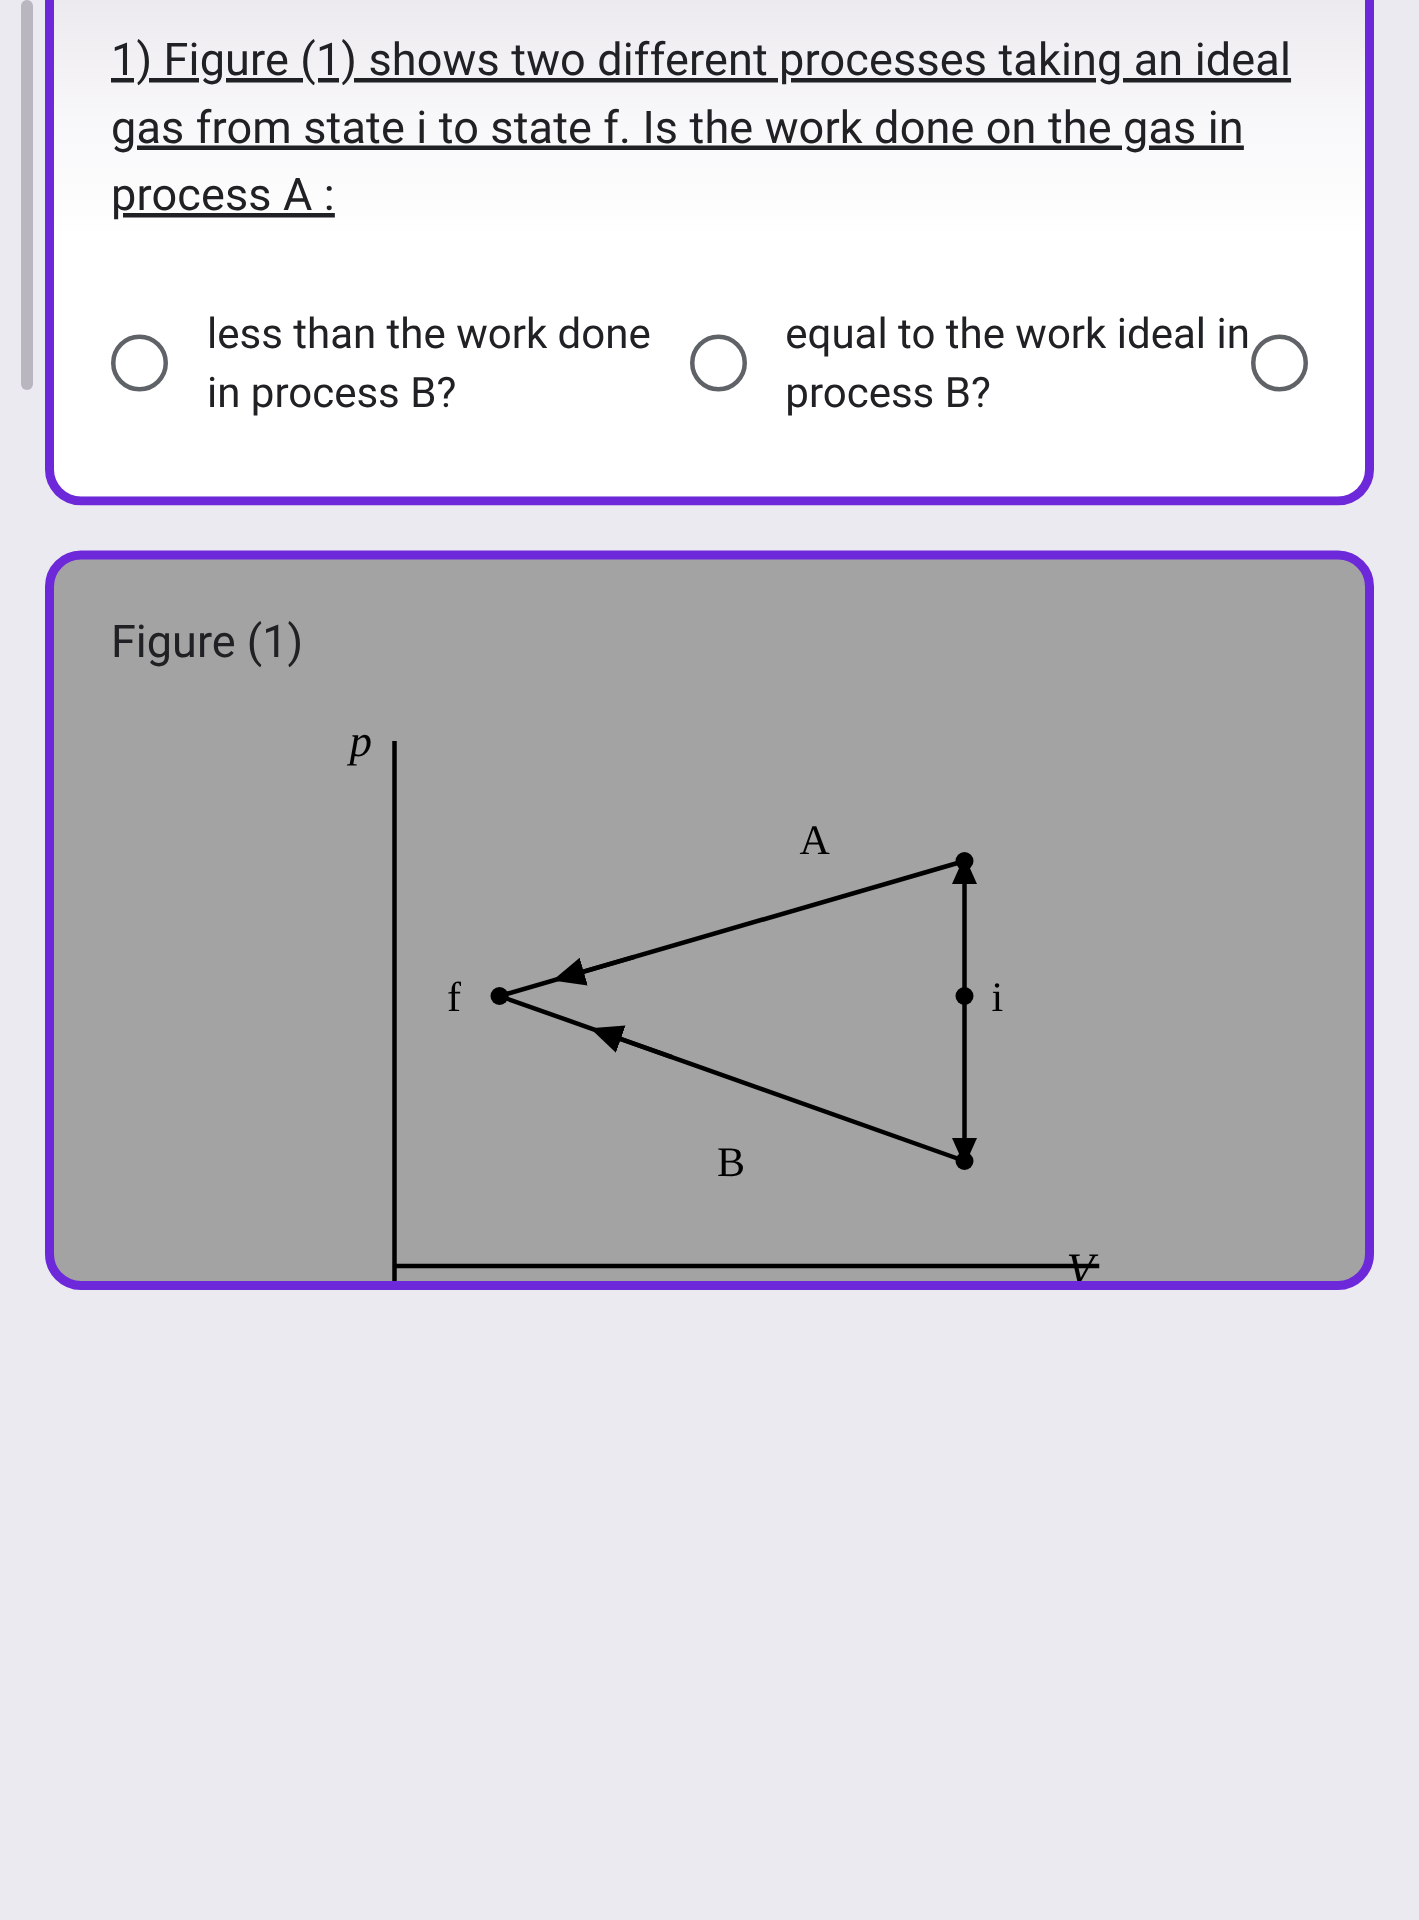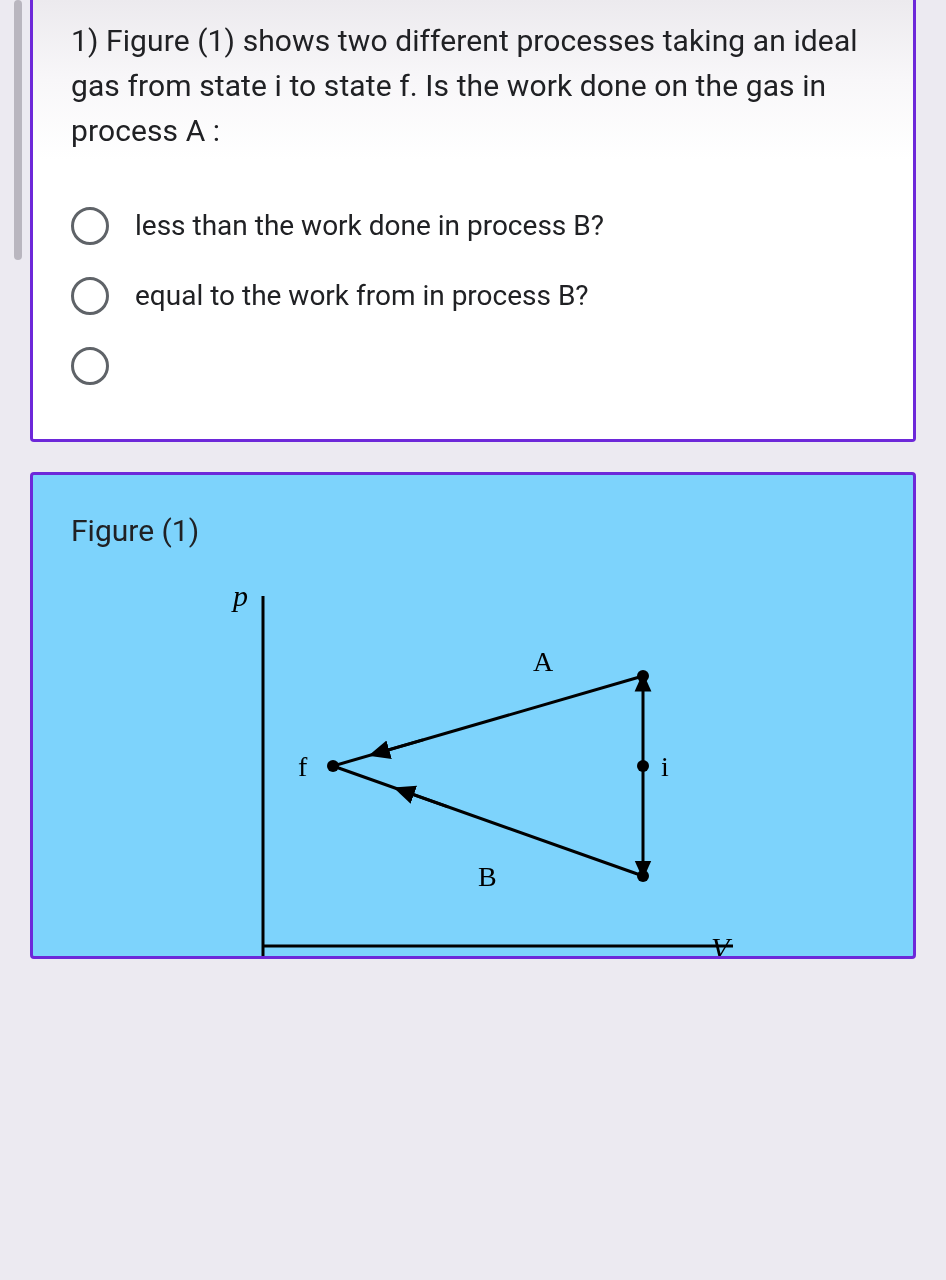--- a/index.html
+++ b/index.html
@@ -15,43 +15,44 @@
   .scroll-indicator {
     position: absolute;
     left: 14px;
     top: 0;
     width: 8px;
     height: 260px;
     background: #b9b6bf;
     border-radius: 4px;
   }
   .card {
-    background: #7dd3fc;
-    border-radius: 4px;
-    border: 3px solid #6d28d9;
+    background: #a3a3a3;
+    border-radius: 24px;
+    border: 6px solid #6d28d9;
     margin: 0 30px 30px 30px;
     padding: 38px 38px 38px 38px;
     position: relative;
   }
   .card.first {
     margin-top: 0;
     border-top-left-radius: 0;
     border-top-right-radius: 0;
     border-top: none;
     background: linear-gradient(to bottom, #eceaee 0%, #f8f7f9 80px, #ffffff 160px);
     padding-top: 18px;
   }
   .question-text {
     font-size: 30px;
     line-height: 1.5;
     color: #202124;
     margin-bottom: 38px;
     letter-spacing: 0.1px;
+    text-decoration: underline;
   }
-  .options { display: flex; flex-direction: column; gap: 0; }
+  .options { display: flex; flex-direction: row; gap: 0; align-items: center; }
   .option-row {
     display: flex;
     align-items: center;
     min-height: 70px;
     padding: 12px 0;
     gap: 26px;
   }
   .radio {
     width: 38px;
     height: 38px;
@@ -95,21 +96,21 @@
   <div class="question-text">1) Figure (1) shows two different processes taking an ideal gas from state i to state f. Is the work done on the gas in process A :</div>
   <div class="options">
 
     <div class="option-row">
       <div class="radio"></div>
       <div class="option-label">less than the work done in process B?</div>
     </div>
 
     <div class="option-row">
       <div class="radio"></div>
-      <div class="option-label">equal to the work from in process B?</div>
+      <div class="option-label">equal to the work ideal in process B?</div>
     </div>
 
     <div class="option-row">
       <div class="radio"></div>
     </div>
 
 
   </div>
 </div>
 

